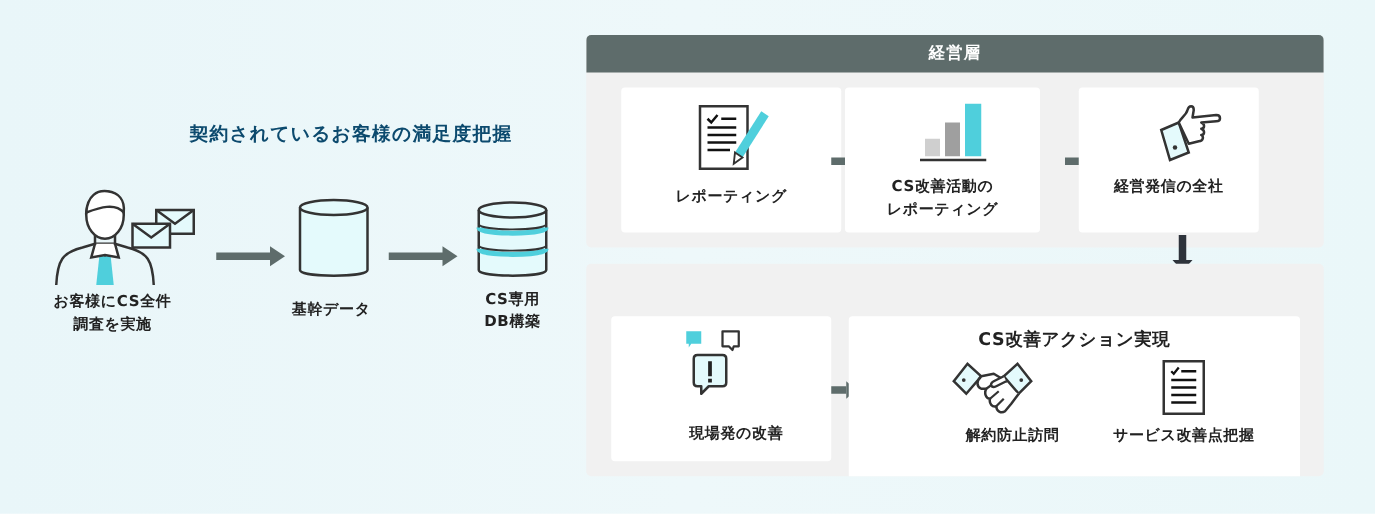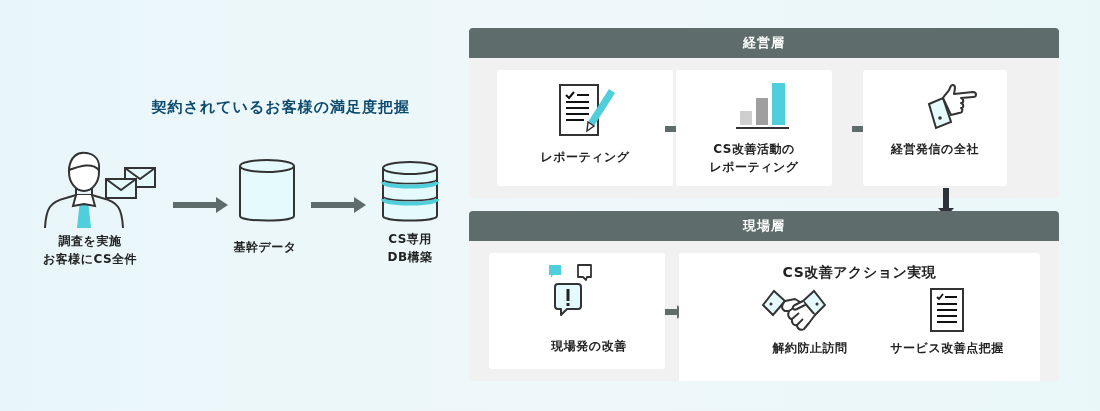--- a/index.html
+++ b/index.html
@@ -49,22 +49,22 @@
   <path d="M36 40 L36 48 M52 40 L52 48" stroke="#333" stroke-width="2"></path>
   <ellipse cx="44" cy="24" rx="15" ry="19" fill="#fff" stroke="#333" stroke-width="2"></ellipse>
   <path d="M29 22 C30 8 38 4 46 5 C55 6 60 12 59 22 C52 14 40 18 29 22 Z" fill="#fff" stroke="#333" stroke-width="2"></path>
 
   <rect x="85" y="20" width="30" height="19" fill="#e4fafc" stroke="#333" stroke-width="2"></rect>
   <path d="M85 20 L100 31 L115 20" fill="none" stroke="#333" stroke-width="2"></path>
   <rect x="66" y="31" width="30" height="19" fill="#e4fafc" stroke="#333" stroke-width="2"></rect>
   <path d="M66 31 L81 42 L96 31" fill="none" stroke="#333" stroke-width="2"></path>
 </svg>
 <div class="abs label" style="left:30px;top:232px;width:120px;">
+  <div>お客様にCS全件</div>
   <div>調査を実施</div>
-  <div>お客様にCS全件</div>
 </div>
 
 <div class="arrow-h" style="left:173px;top:197px;width:55px;height:16px;">
   <div class="shaft" style="width:44px;height:6px;"></div>
   <div class="head" style="border-top-width:8px;border-bottom-width:8px;border-left-width:12px;"></div>
 </div>
 
 <svg class="svgicon" style="left:238px;top:158px;" width="58" height="66" viewBox="0 0 58 66">
   <path d="M2 8 L2 58 C2 64 56 64 56 58 L56 8" fill="#e4fafc" stroke="#333" stroke-width="2"></path>
   <ellipse cx="29" cy="8" rx="27" ry="6" fill="#e4fafc" stroke="#333" stroke-width="2"></ellipse>
@@ -143,21 +143,20 @@
     <div class="label" style="top:70px;">
       <div>経営発信の全社</div>
     </div>
   </div>
 </div>
 
 <div class="abs" style="left:943px;top:188px;width:6px;height:22px;background:#2e333b;"></div>
 <div class="abs" style="left:938px;top:208px;width:0;height:0;border-left:8px solid transparent;border-right:8px solid transparent;border-top:9px solid #2e333b;"></div>
 
 <div class="panel" style="top:211px;height:170px;">
-  <div class="panel-header">現場層</div>
 
   <div class="card" style="left:20px;top:42px;width:176px;height:116px;">
     <svg class="svgicon" style="left:58px;top:10px;" width="62" height="62" viewBox="0 0 62 62">
       <path d="M2 2 H14 V12 H6 L4 15 L4 12 H2 Z" fill="#4fcfdc"></path>
       <path d="M31 2 H44 V14 H40 L39 17 L36 14 H31 Z" fill="#fff" stroke="#333" stroke-width="1.8" stroke-linejoin="round"></path>
       <path d="M11 21 H31 C33 21 34 22 34 24 V43 C34 45 33 46 31 46 H20 L14 52 L14 46 H11 C9 46 8 45 8 43 V24 C8 22 9 21 11 21 Z" fill="#e4fafc" stroke="#333" stroke-width="2" stroke-linejoin="round"></path>
       <rect x="19.5" y="26" width="3" height="12" fill="#222"></rect>
       <rect x="19.5" y="40" width="3" height="3" fill="#222"></rect>
     </svg>
     <div class="label" style="top:84px;padding-left:24px;">

